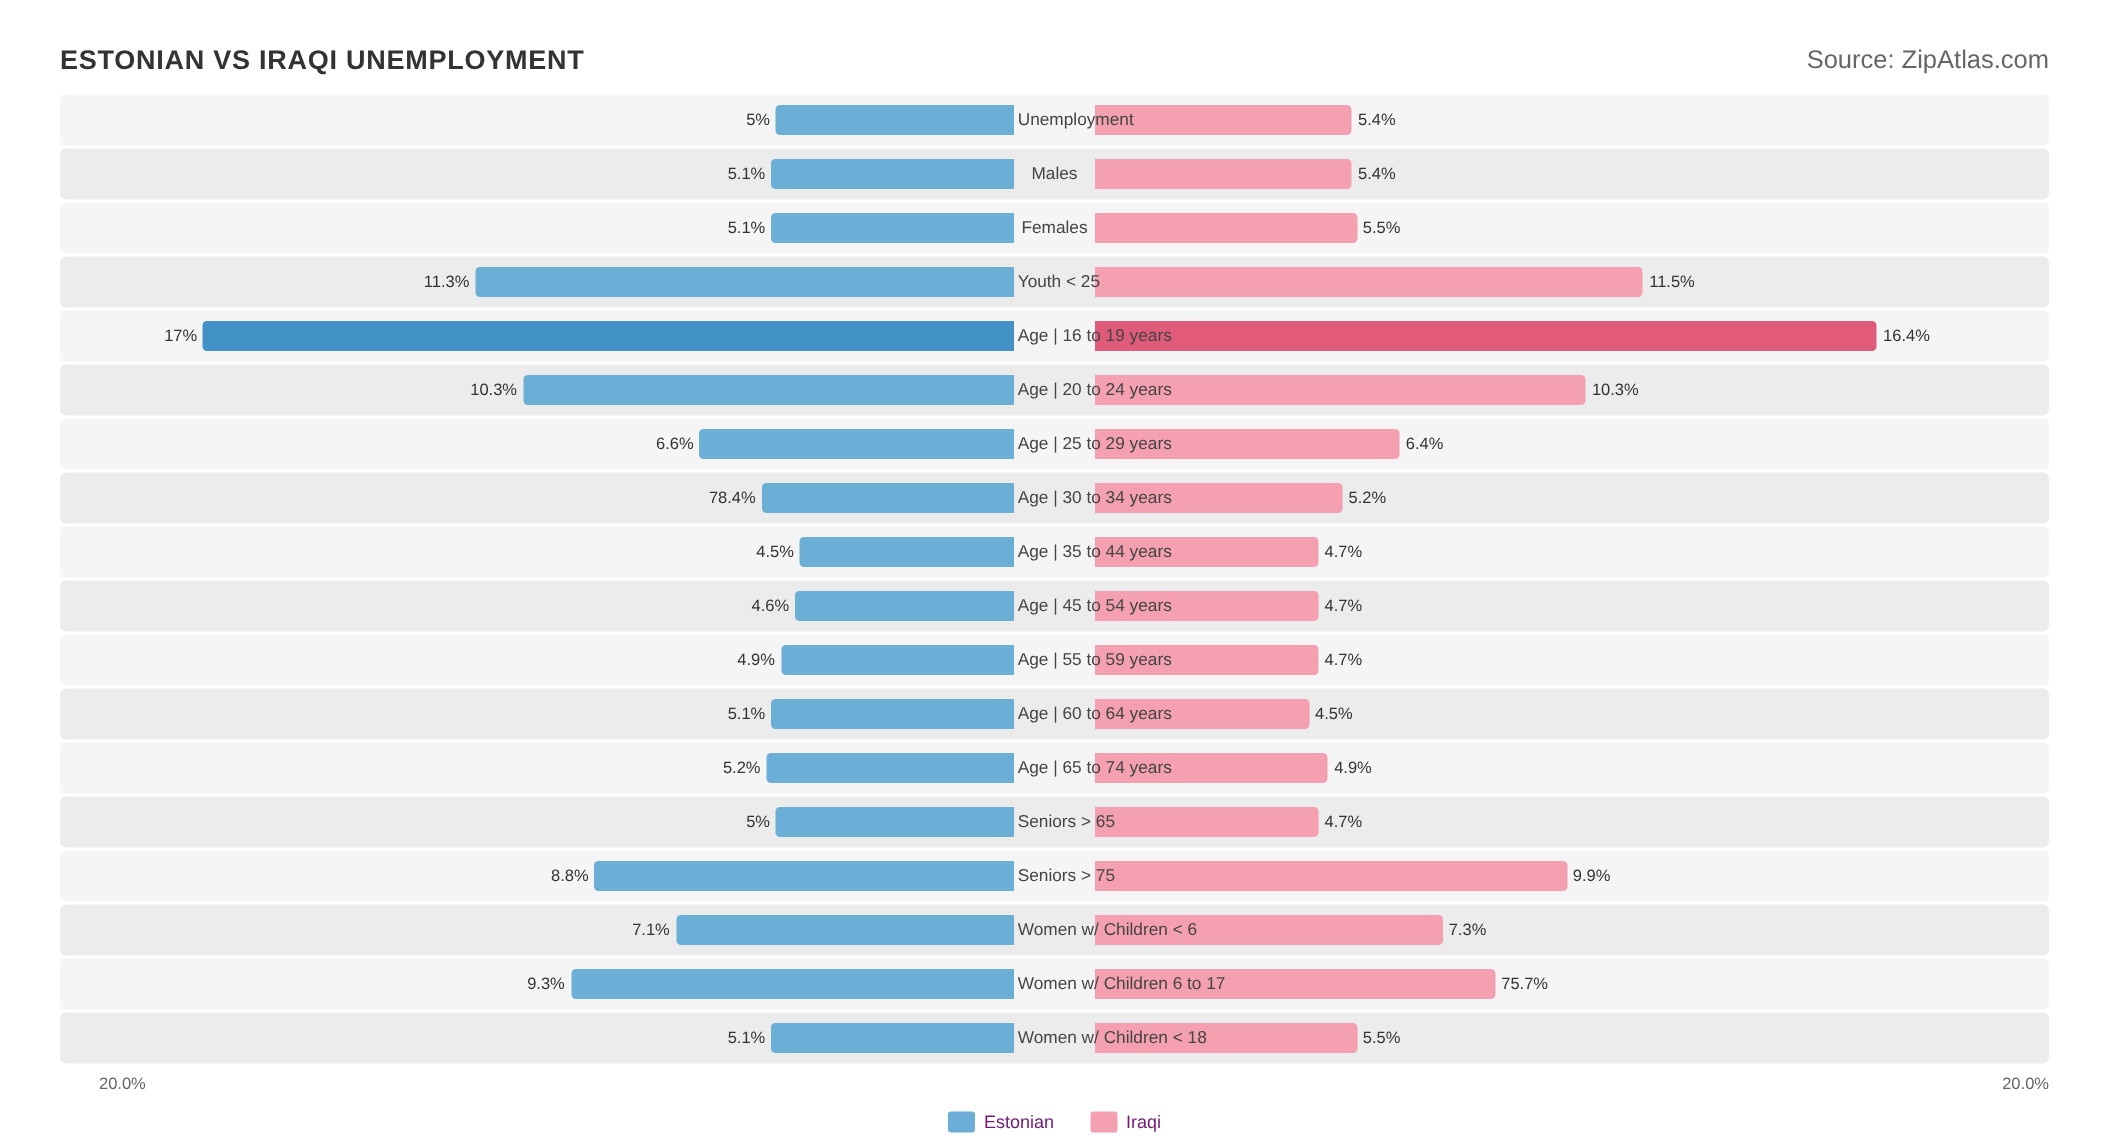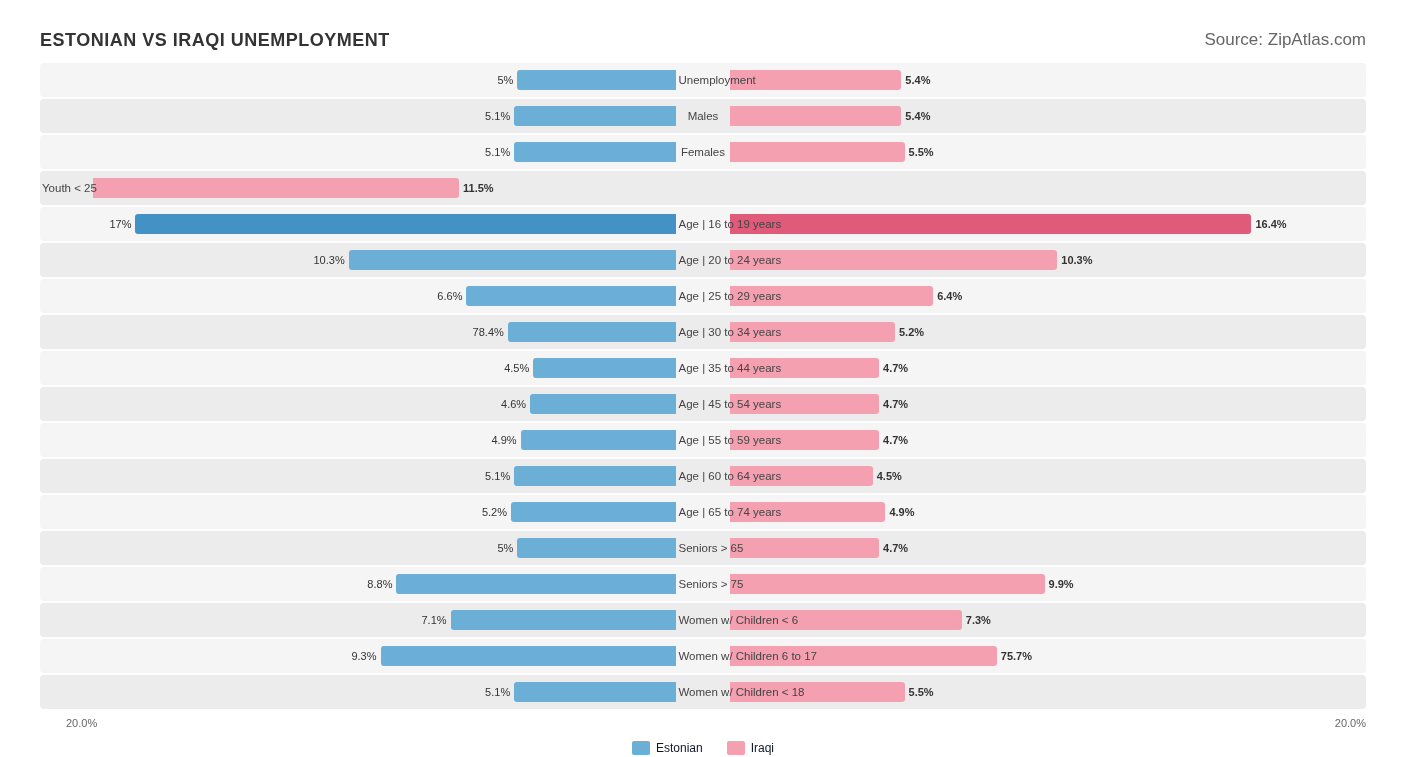--- a/index.html
+++ b/index.html
@@ -75,21 +75,20 @@
       display: flex;
       align-items: center;
       justify-content: flex-end;
       width: 100%;
     }
     .bar-wrapper-right {
       display: flex;
       align-items: center;
       justify-content: flex-start;
       width: 100%;
-      font-weight: bold;
     }
     .value-left {
       font-size: 11px;
       color: #333;
       margin-right: 4px;
       white-space: nowrap;
       min-width: 32px;
       text-align: right;
     }
     .value-right {
@@ -146,21 +145,21 @@
       justify-content: center;
       align-items: center;
       gap: 24px;
       margin-top: 4px;
     }
     .legend-item {
       display: flex;
       align-items: center;
       gap: 6px;
       font-size: 12px;
-      color: #0f172a;
+      color: #701a75;
     }
     .legend-box-blue {
       width: 18px;
       height: 14px;
       background: #6baed6;
       border-radius: 2px;
     }
     .legend-box-pink {
       width: 18px;
       height: 14px;
@@ -220,20 +219,26 @@
     </div>
     <div class="center-label">Females</div>
     <div class="right-section">
       <div class="bar-wrapper-right">
         <div class="bar-pink" style="width:27.500000000000004%;"></div>
         <span class="value-right">5.5%</span>
       </div>
     </div>
   </div>
       <div class="bar-row">
+    <div class="left-section">
+      <div class="bar-wrapper-left">
+        <span class="value-left">11.3%</span>
+        <div class="bar-blue" style="width:56.50000000000001%;"></div>
+      </div>
+    </div>
     <div class="center-label">Youth &lt; 25</div>
     <div class="right-section">
       <div class="bar-wrapper-right">
         <div class="bar-pink" style="width:57.49999999999999%;"></div>
         <span class="value-right">11.5%</span>
       </div>
     </div>
   </div>
       <div class="bar-row">
     <div class="left-section">

